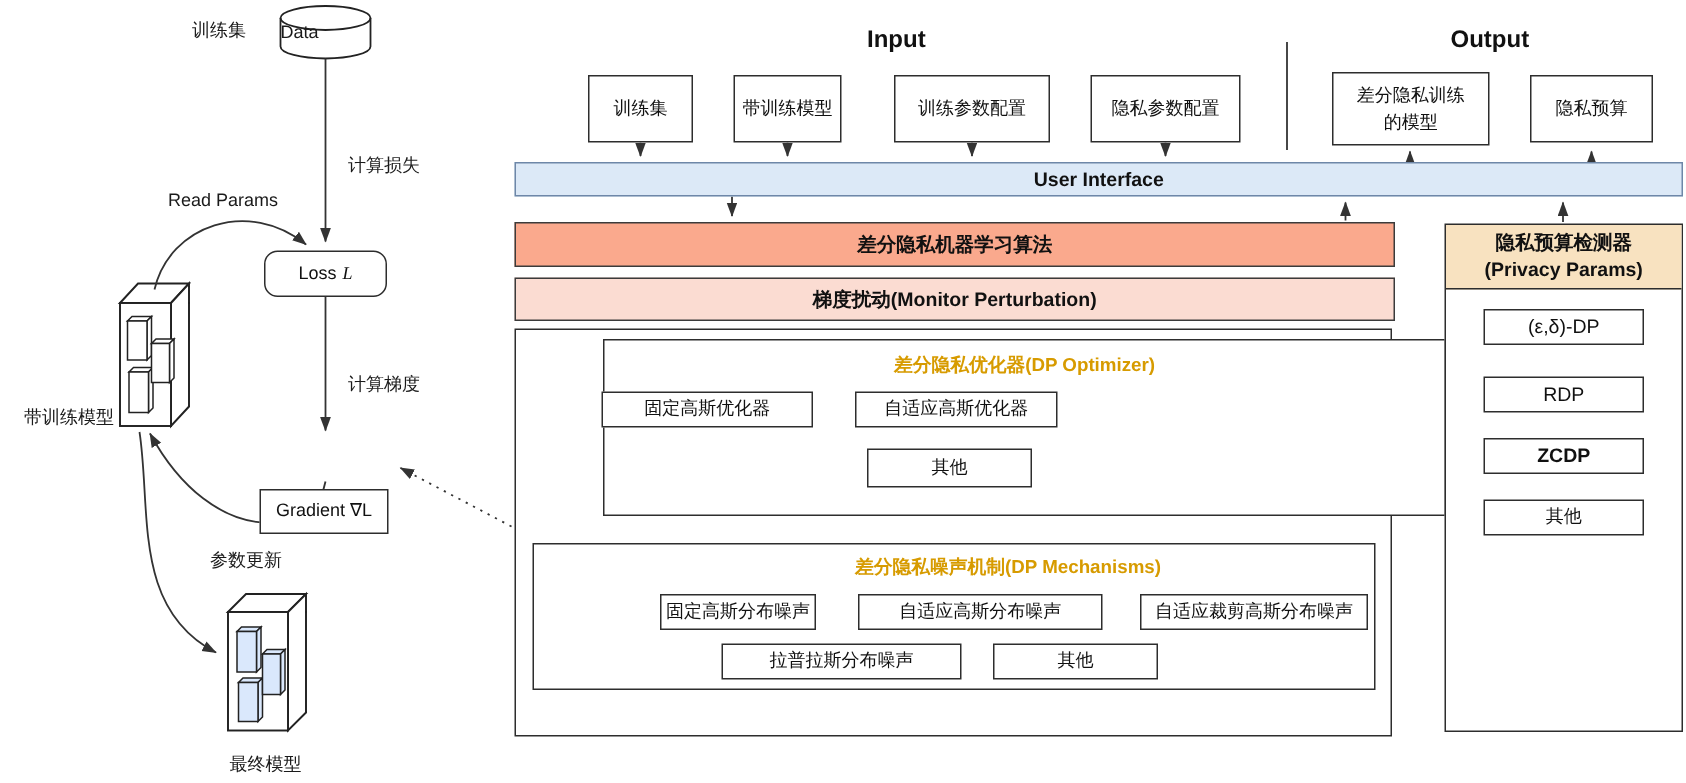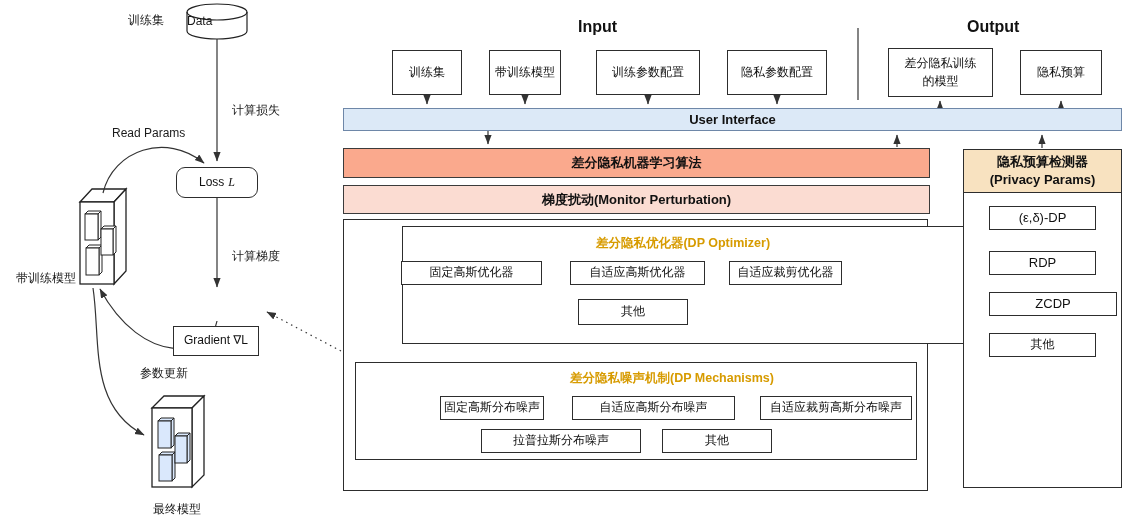--- a/index.html
+++ b/index.html
@@ -135,36 +135,35 @@
 
   <div class="bar pert-bar" style="left:343px;top:185px;width:587px;height:29px;">梯度扰动(Monitor Perturbation)</div>
 
   <div class="panel outer" style="left:343px;top:219px;width:585px;height:272px;"></div>
 
   <div class="panel" style="left:355px;top:226px;width:562px;height:118px;margin-left:47px;">
     <div class="gold-title" style="top:8px;">差分隐私优化器(DP Optimizer)</div>
   </div>
   <div class="box" style="left:401px;top:261px;width:141px;height:24px;">固定高斯优化器</div>
   <div class="box" style="left:570px;top:261px;width:135px;height:24px;">自适应高斯优化器</div>
-  <div class="box" style="left:729px;top:261px;width:113px;height:24px;">自适应裁剪优化器</div>
   <div class="box" style="left:578px;top:299px;width:110px;height:26px;">其他</div>
 
   <div class="panel" style="left:355px;top:362px;width:562px;height:98px;padding-left:36px;">
     <div class="gold-title" style="top:7px;">差分隐私噪声机制(DP Mechanisms)</div>
   </div>
   <div class="box" style="left:440px;top:396px;width:104px;height:24px;">固定高斯分布噪声</div>
   <div class="box" style="left:572px;top:396px;width:163px;height:24px;">自适应高斯分布噪声</div>
   <div class="box" style="left:481px;top:429px;width:160px;height:24px;">拉普拉斯分布噪声</div>
   <div class="box" style="left:760px;top:396px;width:152px;height:24px;">自适应裁剪高斯分布噪声</div>
   <div class="box" style="left:662px;top:429px;width:110px;height:24px;">其他</div>
 
   <div class="panel outer" style="left:963px;top:149px;width:159px;height:339px;">
     <div class="monitor-header">
       <span>隐私预算检测器</span>
       <span>(Privacy Params)</span>
     </div>
   </div>
   <div class="box" style="left:989px;top:206px;width:107px;height:24px;font-size:13px;">(ε,δ)-DP</div>
   <div class="box" style="left:989px;top:251px;width:107px;height:24px;font-size:13px;">RDP</div>
-  <div class="box" style="left:989px;top:292px;width:128px;height:24px;font-size:13px;">ZCDP</div>
+  <div class="box" style="left:989px;top:292px;width:107px;height:24px;font-size:13px;font-weight:bold;">ZCDP</div>
   <div class="box" style="left:989px;top:333px;width:107px;height:24px;">其他</div>
 
 </div>
 
 </body></html>

